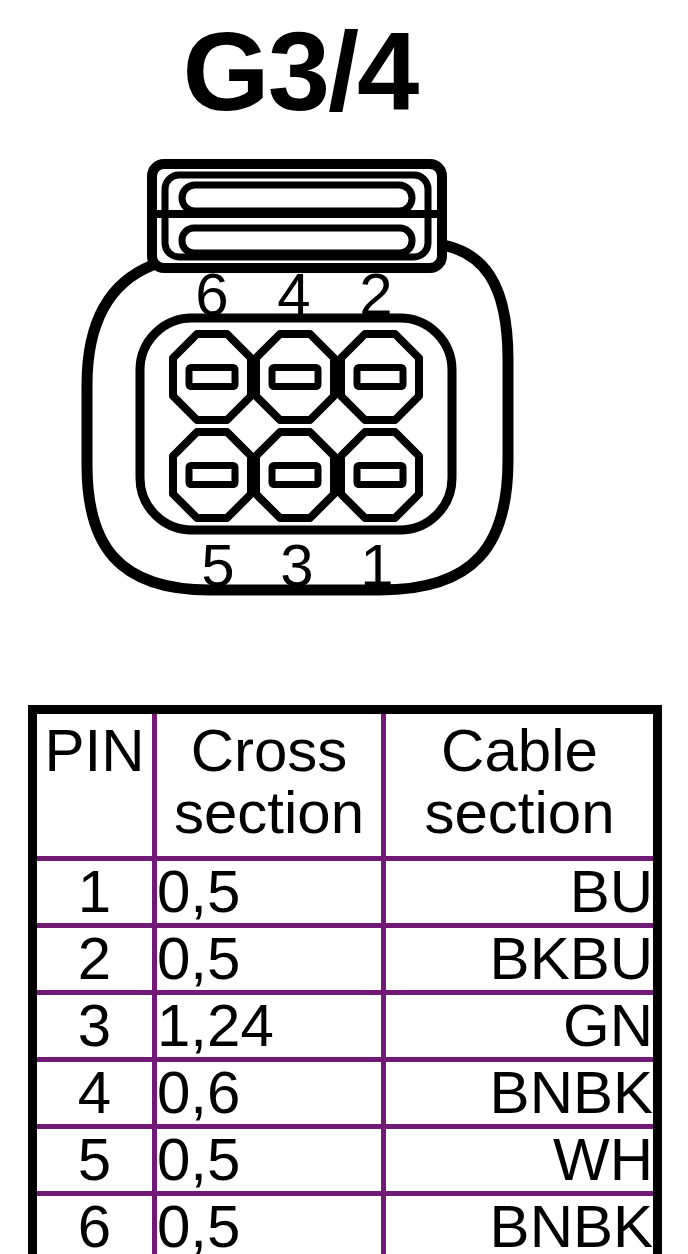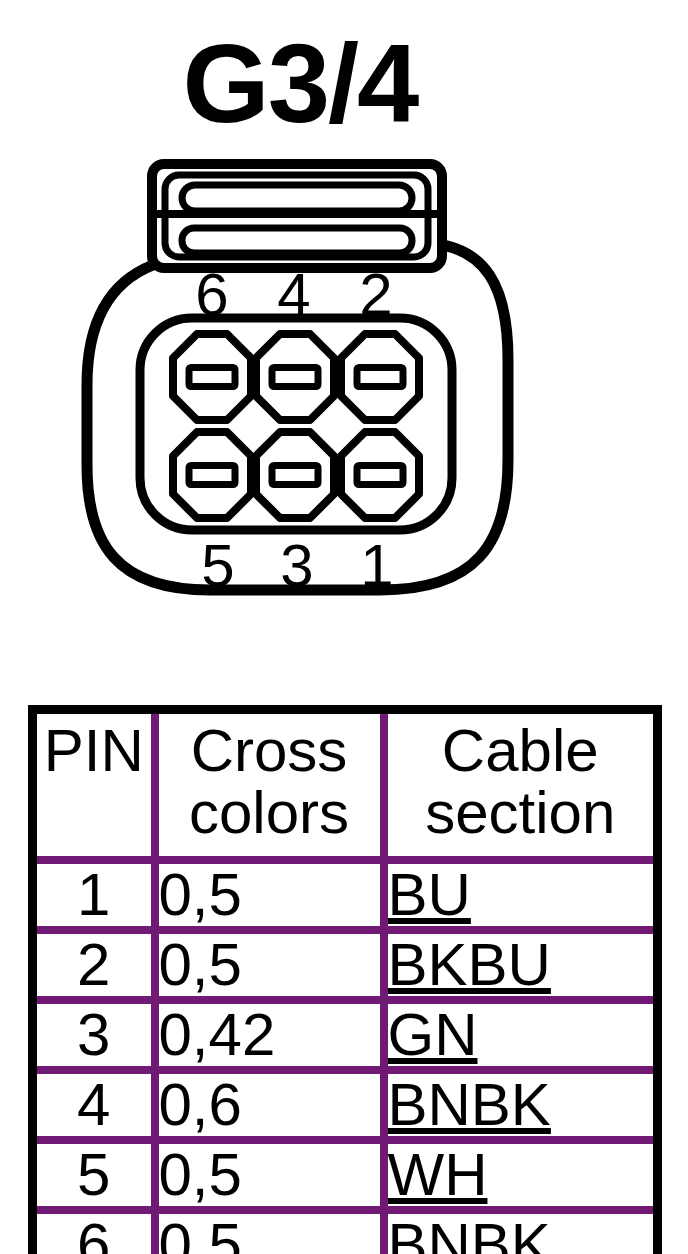--- a/index.html
+++ b/index.html
@@ -11,21 +11,21 @@
     position: relative;
     width: 688px;
     height: 1254px;
     background: #ffffff;
     overflow: hidden;
     font-family: "Liberation Sans", "DejaVu Sans", sans-serif;
     color: #000000;
   }
   .title {
     position: absolute;
-    top: 28px;
+    top: 16px;
     left: 0;
     width: 600px;
     margin: 0;
     text-align: center;
     font-size: 112px;
     line-height: 1;
     font-weight: bold;
     letter-spacing: -2px;
     color: #000000;
   }
@@ -47,21 +47,21 @@
     top: 705px;
     width: 625px;
     border-collapse: collapse;
     table-layout: fixed;
     border: 9px solid #000000;
     font-size: 60px;
     color: #000000;
   }
   table.pin-table th,
   table.pin-table td {
-    border: 8px solid #701a75;
+    border: 5px solid #701a75;
     padding: 0;
     overflow: hidden;
   }
   table.pin-table th {
     height: 136px;
     vertical-align: top;
     padding-top: 6px;
     font-weight: normal;
     line-height: 62px;
     text-align: center;
@@ -73,23 +73,22 @@
   }
   td.cell-pin {
     text-align: center;
     padding-right: 28px;
   }
   td.cell-cross {
     text-align: left;
     padding-left: 8px;
   }
   td.cell-color {
-    text-align: left;
+    text-align: right;
     padding-left: 12px;
-    text-decoration: underline;
   }
 </style>
 </head>
 <body>
 
 <div class="page">
 
   <h1 class="title">G3/4</h1>
 
   <svg class="connector-svg" viewBox="0 0 470 450" xmlns="http://www.w3.org/2000/svg">
@@ -154,38 +153,38 @@
 
   <table class="pin-table">
     <colgroup>
       <col style="width:122px">
       <col style="width:229px">
       <col style="width:274px">
     </colgroup>
     <thead>
       <tr>
         <th>PIN</th>
-        <th>Cross colors</th>
+        <th>Cross section</th>
         <th>Cable section</th>
       </tr>
     </thead>
     <tbody>
       <tr>
         <td class="cell-pin">1</td>
         <td class="cell-cross">0,5</td>
         <td class="cell-color">BU</td>
       </tr>
       <tr>
         <td class="cell-pin">2</td>
         <td class="cell-cross">0,5</td>
         <td class="cell-color">BKBU</td>
       </tr>
       <tr>
         <td class="cell-pin">3</td>
-        <td class="cell-cross">0,42</td>
+        <td class="cell-cross">1,24</td>
         <td class="cell-color">GN</td>
       </tr>
       <tr>
         <td class="cell-pin">4</td>
         <td class="cell-cross">0,6</td>
         <td class="cell-color">BNBK</td>
       </tr>
       <tr>
         <td class="cell-pin">5</td>
         <td class="cell-cross">0,5</td>

